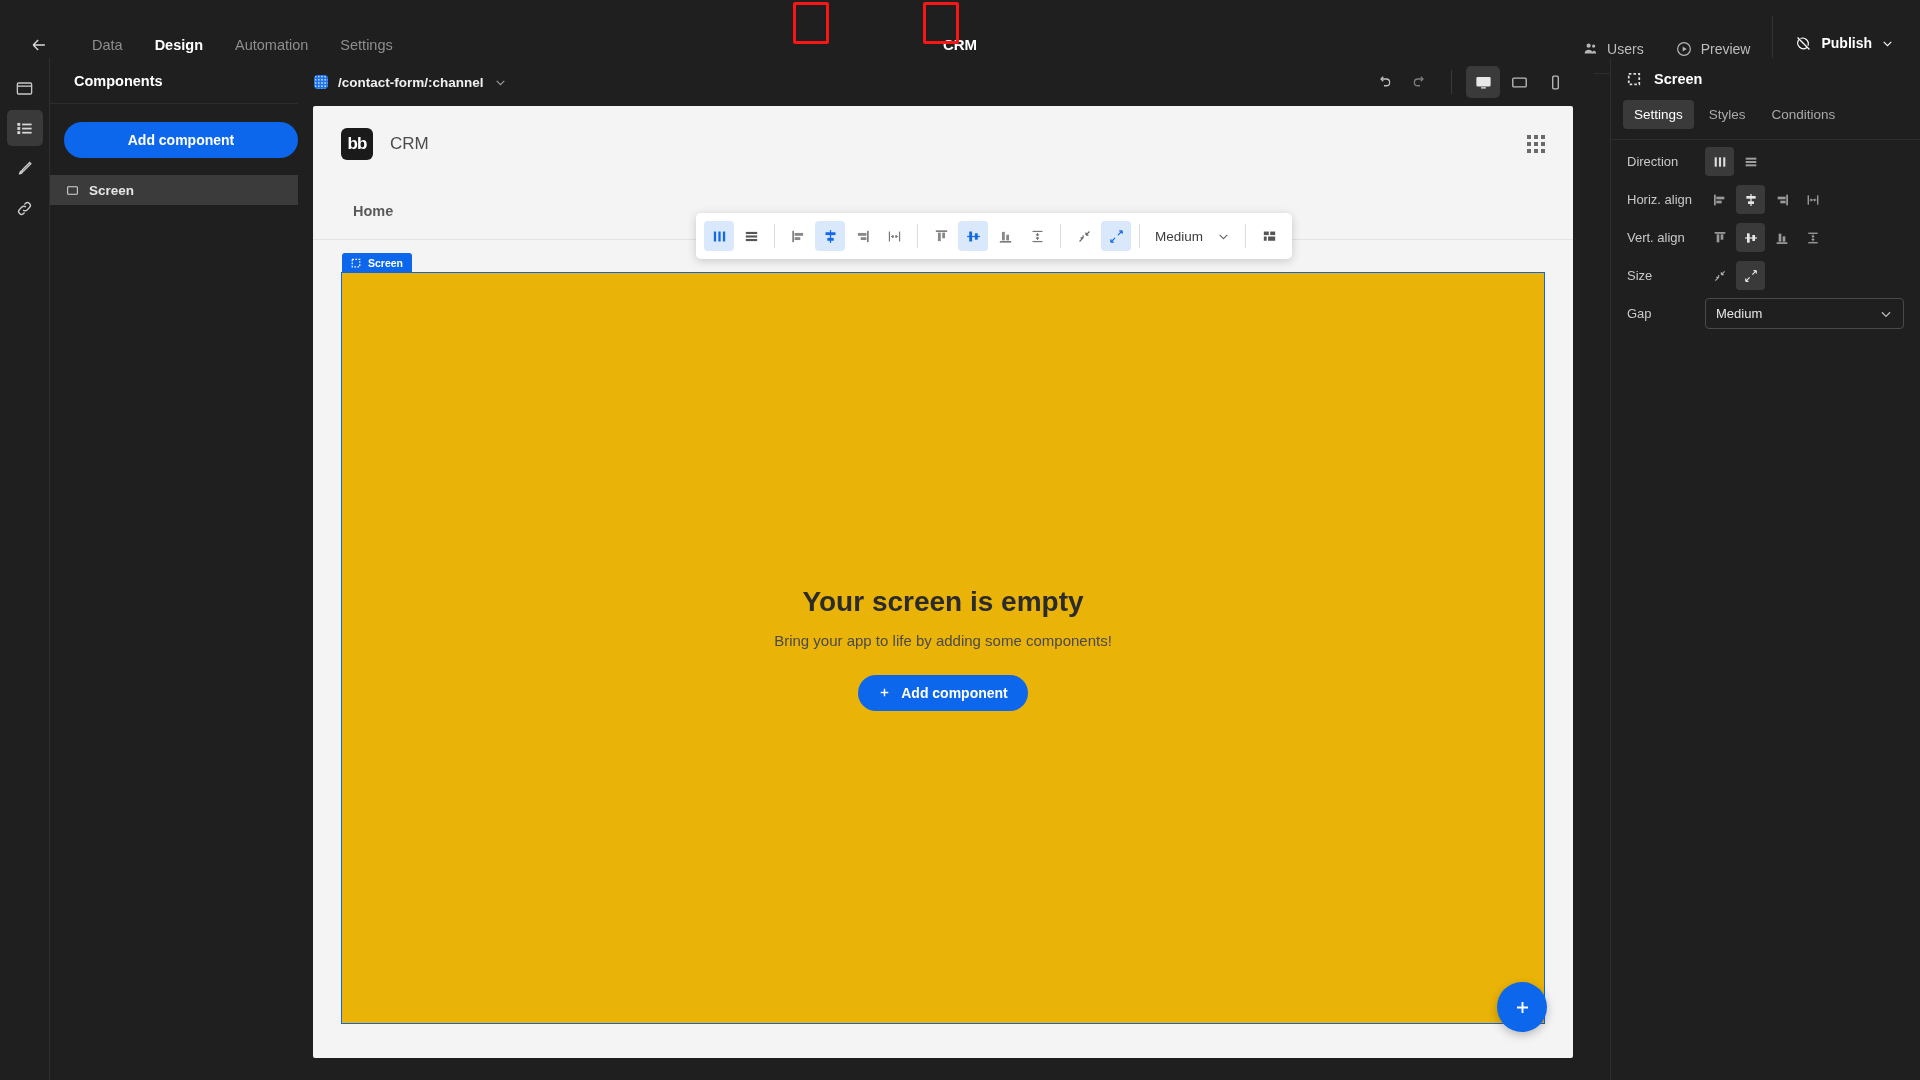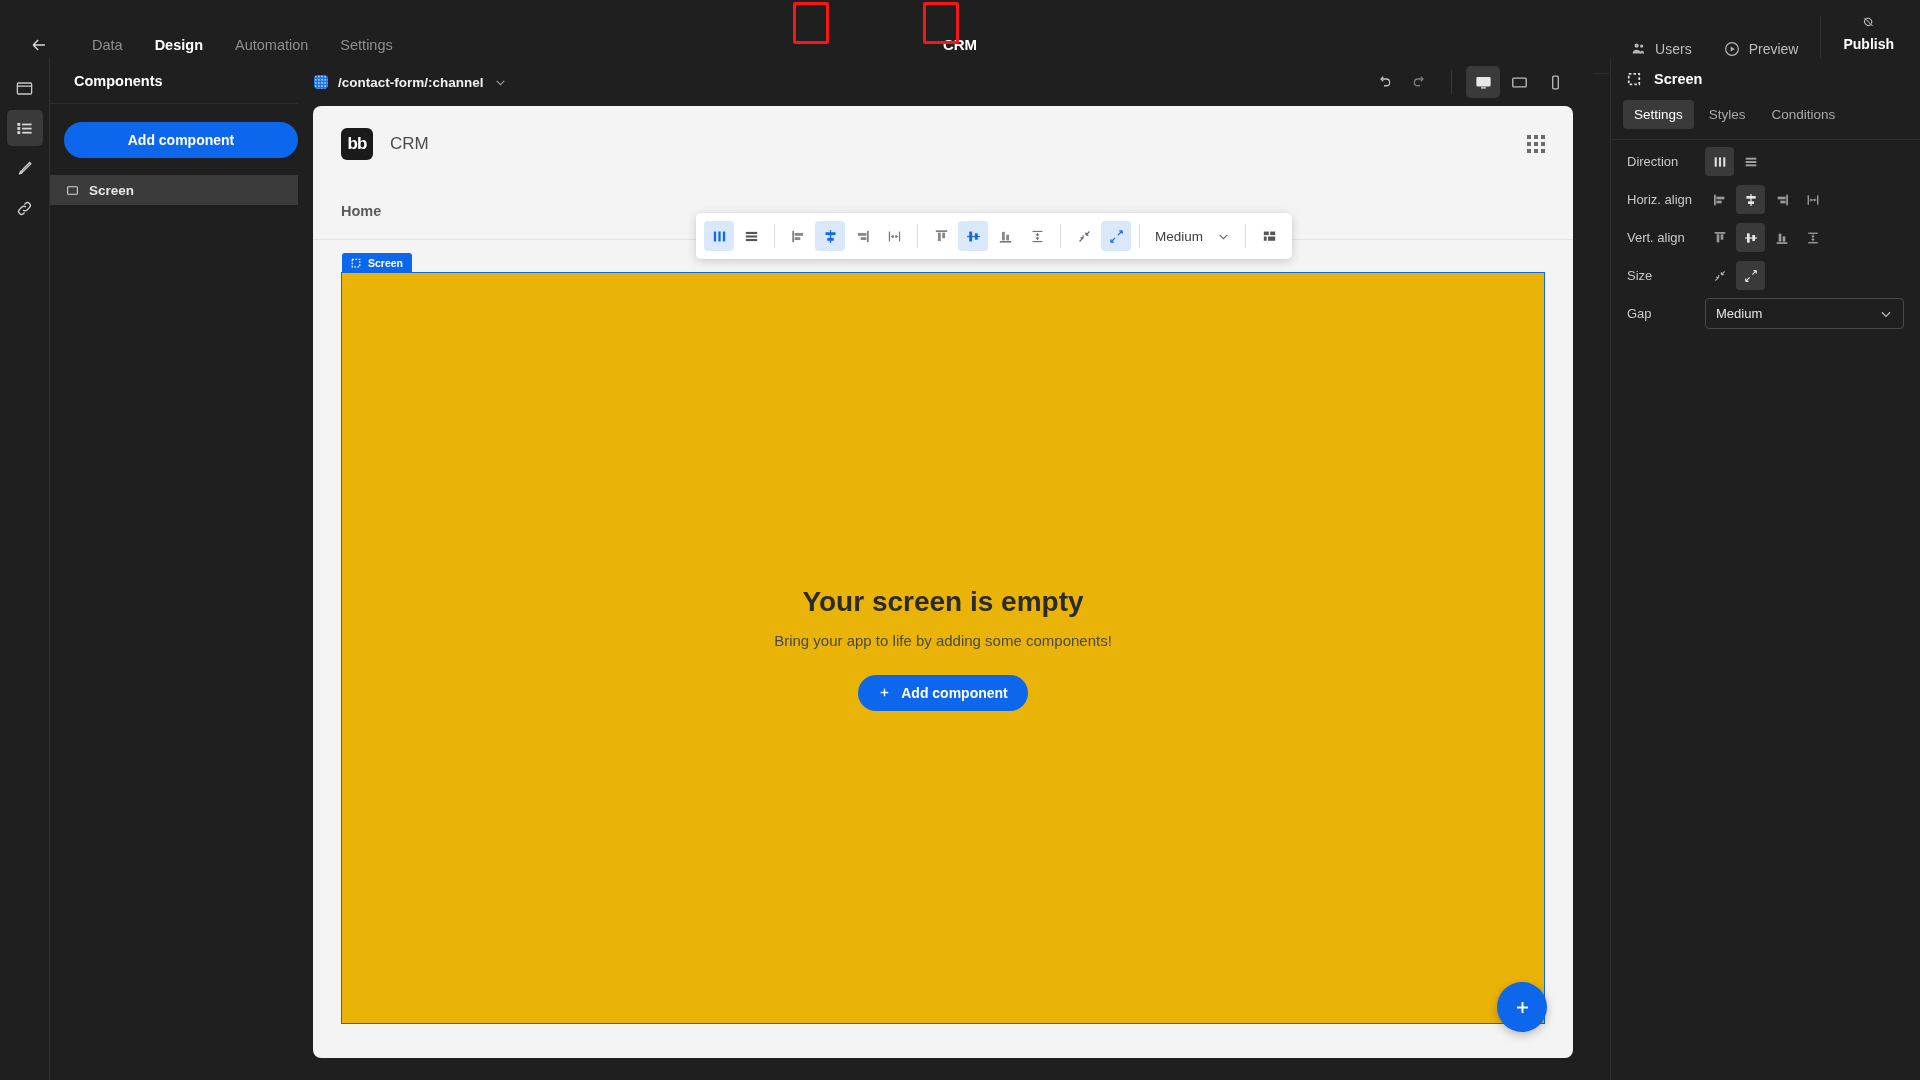--- a/index.html
+++ b/index.html
@@ -47,21 +47,21 @@
   }
   .tb-action {
     display: flex; align-items: center; gap: 9px;
     padding: 0 16px; height: 76px;
     font-size: 14px; color: #bdbdbd; cursor: pointer; margin-top: 8px;
   }
   .tb-sep { width: 1px; height: 58px; background: #343434; margin: 0 6px; }
   .publish {
     display: flex; align-items: center; gap: 9px;
     padding: 0 26px 3px 16px; height: 58px;
-    font-size: 14px; color: #ffffff; font-weight: bold; cursor: pointer; flex-direction: column;
+    font-size: 14px; color: #ffffff; font-weight: bold; cursor: pointer;
   }
 
   
   .rail {
     position: absolute; top: 58px; left: 0;
     width: 50px; height: 1022px;
     background: #1f1f1f;
     border-right: 1px solid #2e2e2e;
     padding-top: 12px;
     display: flex; flex-direction: column; align-items: center; gap: 4px;
@@ -134,21 +134,21 @@
     display: flex; align-items: center; justify-content: center;
     cursor: pointer;
   }
   .cb-icon.active { background: #3a3a3a; }
   .cb-sep { width: 1px; height: 24px; background: #3a3a3a; margin: 0 12px; }
 
   .preview {
     position: absolute; top: 48px; left: 15px;
     width: 1260px; height: 952px;
     background: #f4f4f4;
-    border-radius: 8px;
+    border-radius: 2px;
     overflow: hidden;
   }
   .prev-header {
     height: 76px; display: flex; align-items: center;
     padding: 0 28px 0 28px;
   }
   .bb-logo {
     width: 32px; height: 32px; border-radius: 6px; background: #1a1a1a;
     display: flex; align-items: center; justify-content: center;
     color: #fff; font-size: 17px; font-weight: bold; letter-spacing: -1px;
@@ -160,21 +160,21 @@
   .dots-grid {
     margin-left: auto; display: grid;
     grid-template-columns: repeat(3, 4px); grid-template-rows: repeat(3, 4px);
     gap: 3px;
     cursor: pointer;
   }
   .dots-grid span { width: 4px; height: 4px; background: #6a6a6a; }
 
   .prev-nav {
     height: 58px; display: flex; align-items: center;
-    padding: 0 28px;
+    padding: 0 40px;
     border-bottom: 1px solid #e3e3e3;
     font-size: 14.5px; color: #5a5a5a; font-weight: bold;
   }
 
   .screen-area { position: relative; padding: 12px 28px 0 28px; }
   .screen-tag {
     display: inline-flex; align-items: center; gap: 7px;
     height: 20px; padding: 0 9px;
     background: #0c67ec; color: #fff;
     font-size: 10.5px; font-weight: bold;

